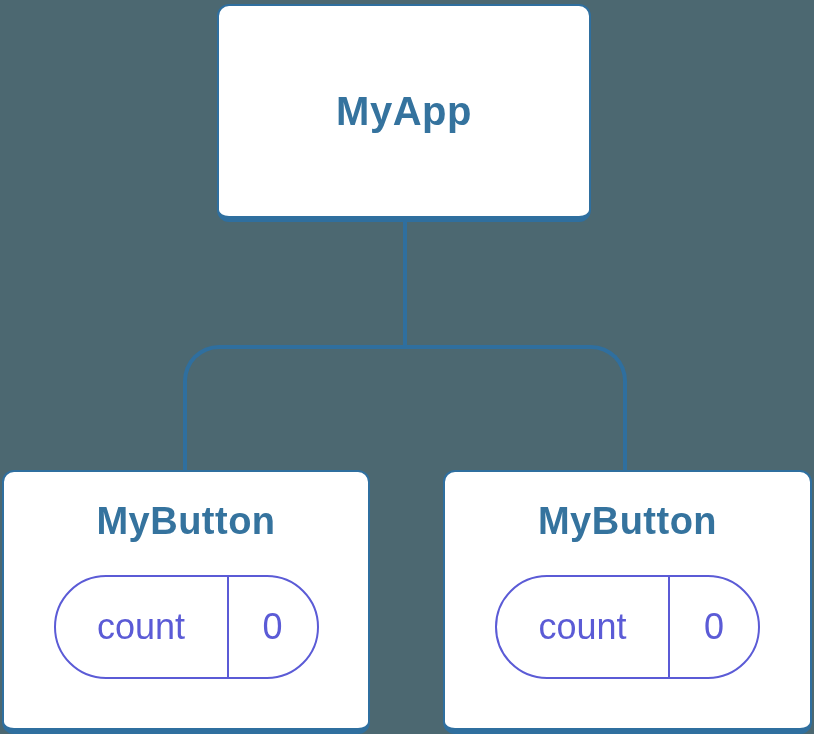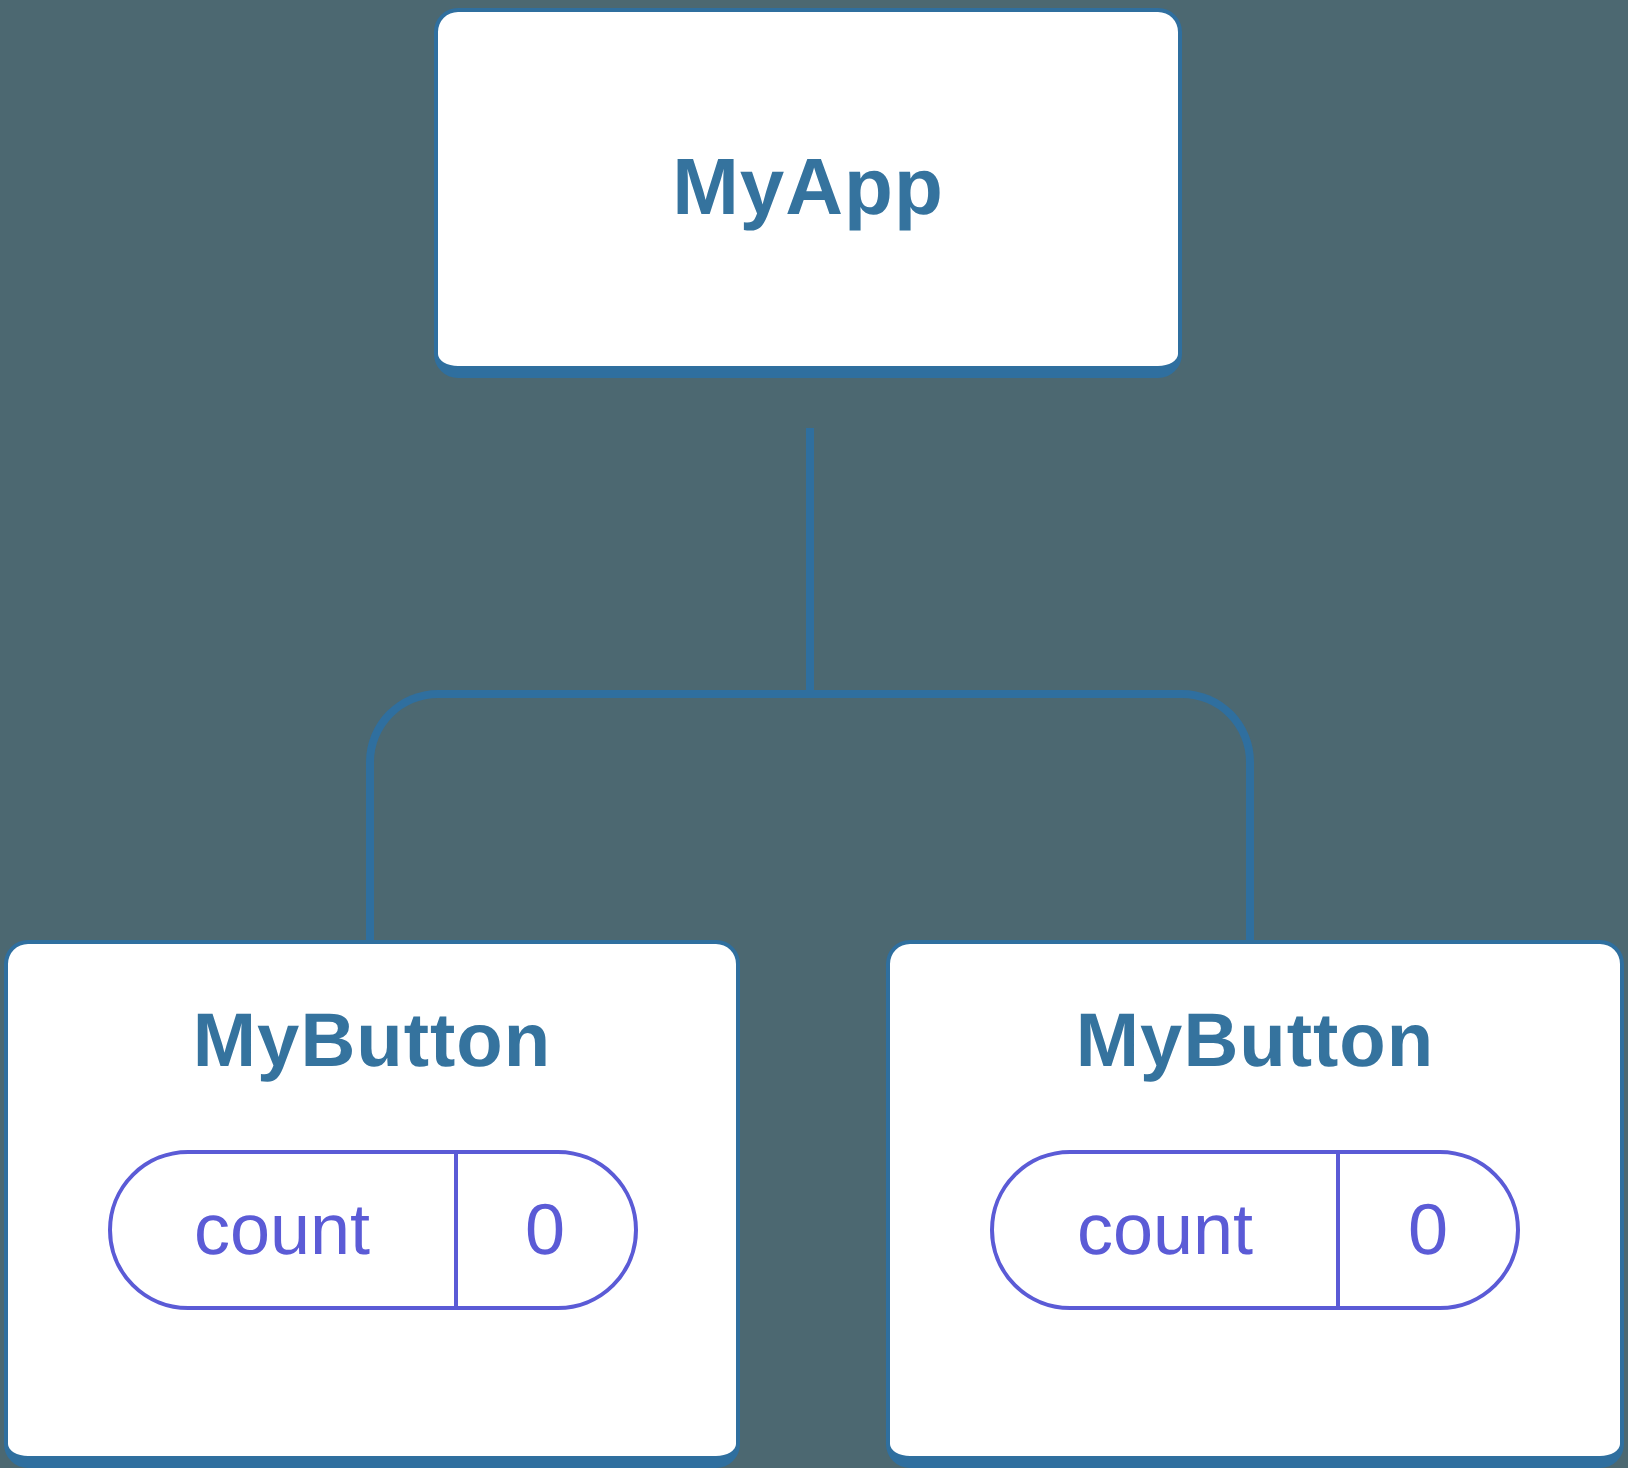--- a/index.html
+++ b/index.html
@@ -30,21 +30,21 @@
     border-radius: 12px;
   }
   .node-title {
     color: var(--label);
     font-weight: 600;
     letter-spacing: 0.5px;
   }
 
   .root-node {
     left: 217px; top: 4px;
-    width: 374px; height: 185px;
+    width: 374px; height: 218px;
     display: flex;
     align-items: center;
     justify-content: center;
   }
   .root-node .node-title { font-size: 40px; }
 
   .child-node {
     top: 470px;
     width: 368px; height: 264px;
     display: flex;
@@ -68,21 +68,21 @@
     width: 444px; height: 125px;
     border-top: 4px solid var(--line);
     border-left: 4px solid var(--line);
     border-right: 4px solid var(--line);
     border-radius: 36px 36px 0 0;
   }
 
   
   .state-pill {
     margin-top: 32px;
-    width: 265px; height: 80px;
+    width: 265px; height: 104px;
     border: 2px solid var(--purple);
     border-radius: 60px;
     display: flex;
     align-items: stretch;
     color: var(--purple);
     font-size: 36px;
     font-weight: 500;
     overflow: hidden;
   }
   .state-name {

